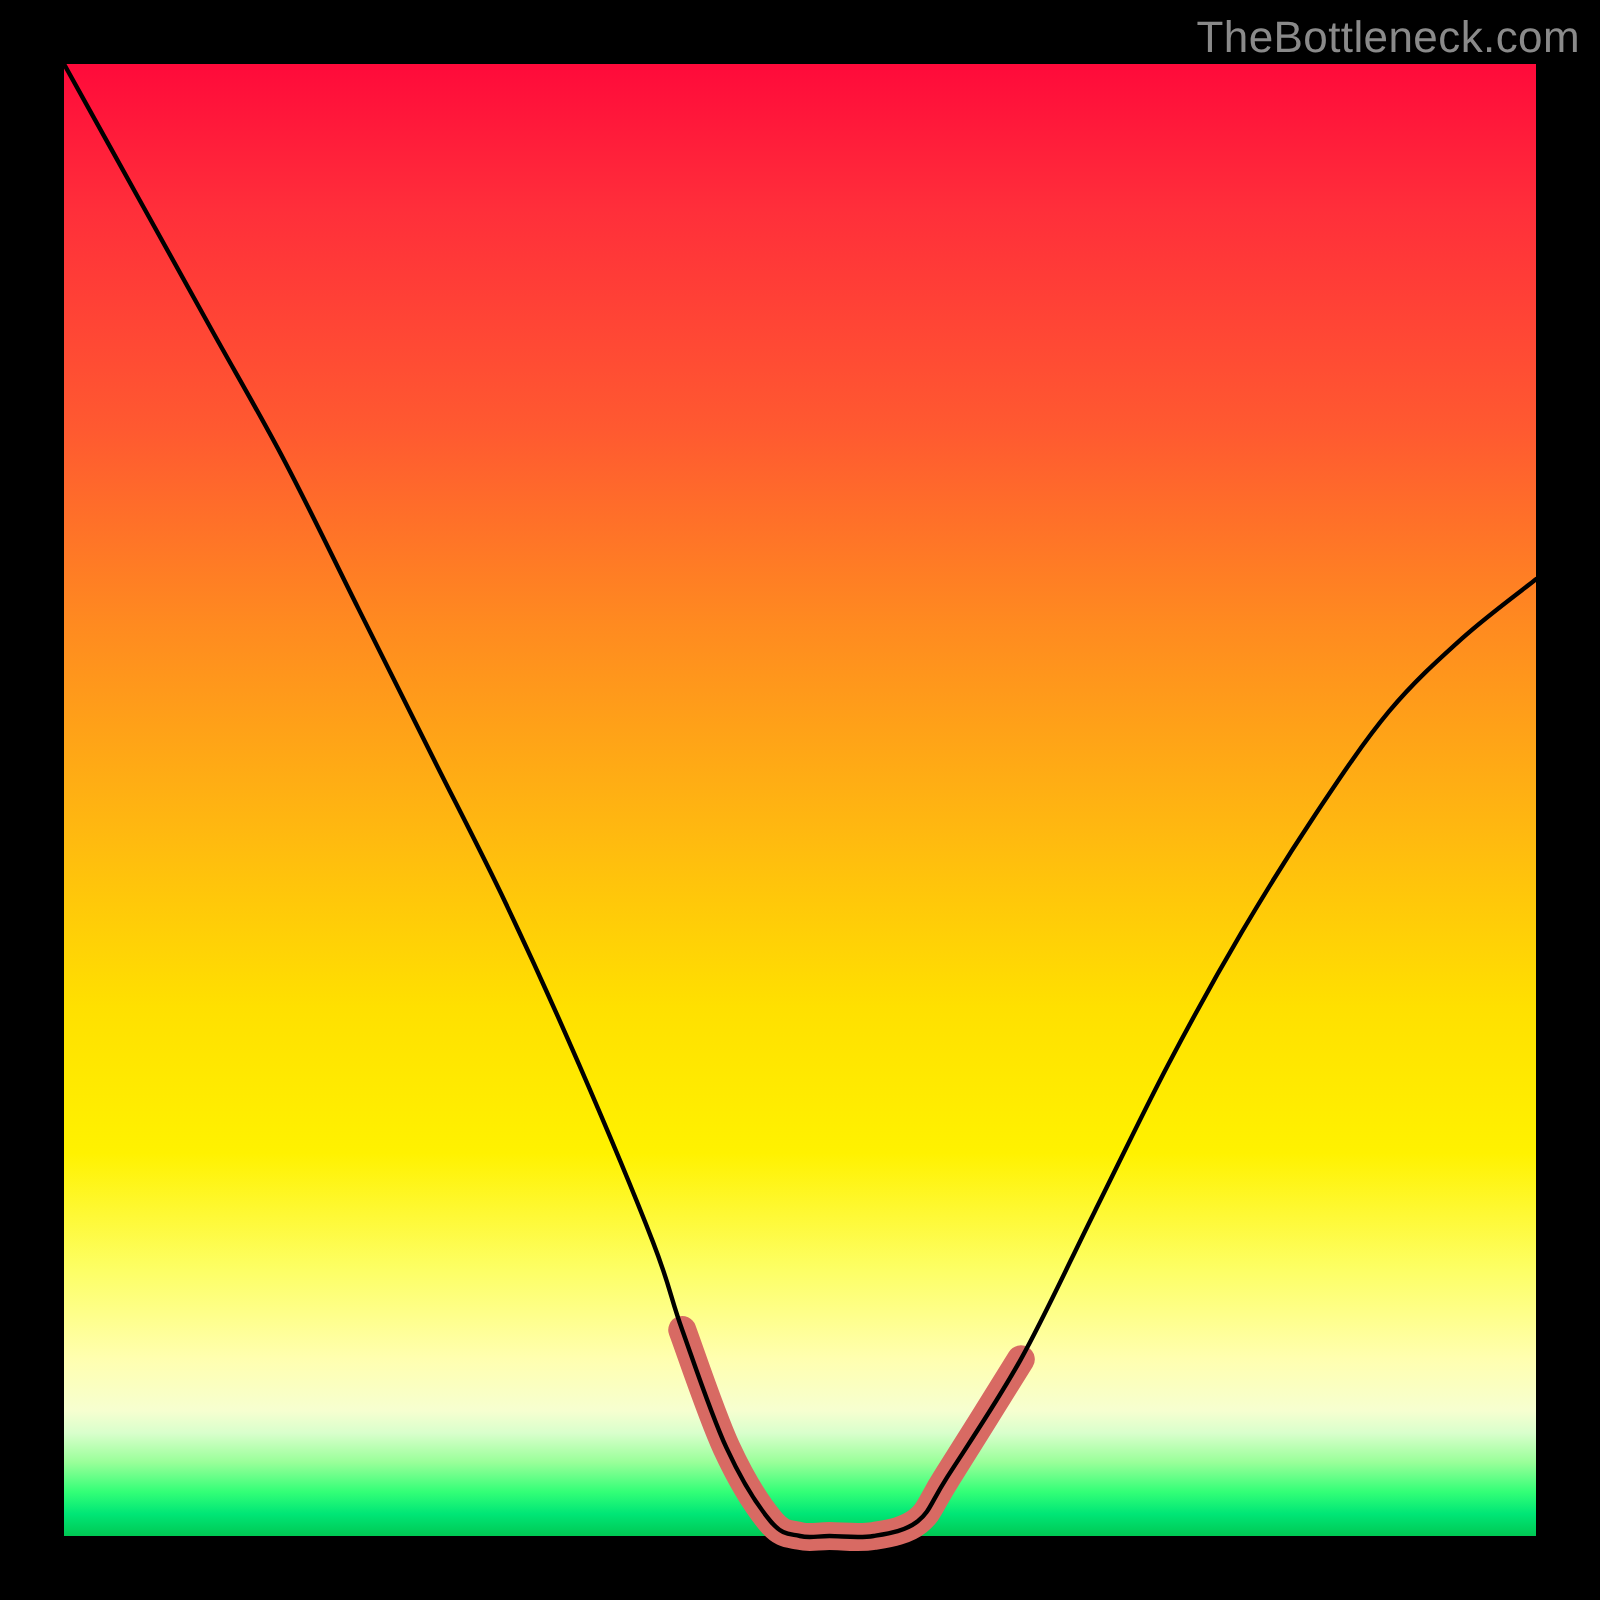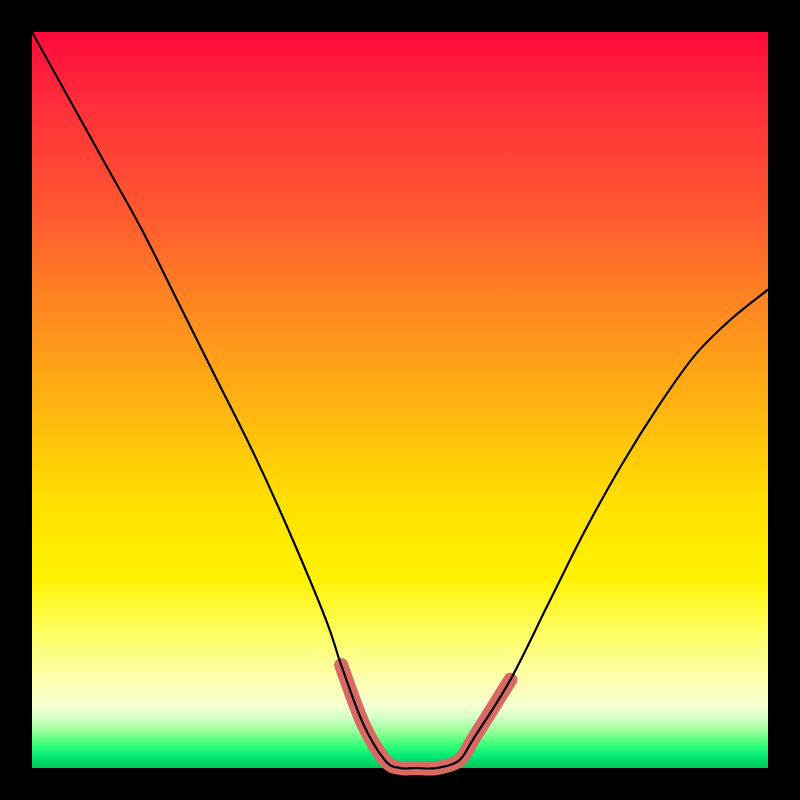--- a/index.html
+++ b/index.html
@@ -60,20 +60,21 @@
     width: 736px;
     height: 736px;
     overflow: visible;
   }
 </style>
 </head>
 <body>
 
 <div class="frame">
 
+  <div class="watermark">TheBottleneck.com</div>
 
   <div class="plot">
 
     <svg class="curve" viewBox="0 0 736 736" preserveAspectRatio="none">
 
       <path id="emphasis-path" fill="none" stroke="#d86a63" stroke-width="14" stroke-linecap="round" stroke-linejoin="round" d="M 309.12 632.96 C 312.8 642.7733333333333, 323.84 675.8933333333334, 331.2 691.84 C 338.56 707.7866666666666, 347.14666666666665 721.28, 353.28 728.64 C 359.4133333333333 736, 363.0933333333333 734.7733333333333, 368 736 C 372.9066666666667 737.2266666666667, 376.5866666666667 736, 382.72 736 C 388.85333333333335 736, 397.44 737.2266666666667, 404.8 736 C 412.16 734.7733333333333, 420.74666666666667 733.5466666666666, 426.88 728.64 C 433.0133333333333 723.7333333333333, 433.0133333333333 720.0533333333333, 441.59999999999997 706.56 C 450.1866666666666 693.0666666666666, 472.2666666666667 657.4933333333333, 478.40000000000003 647.6800000000001"></path>
 
       <path id="curve-path" fill="none" stroke="#000" stroke-width="2.2" stroke-linecap="round" stroke-linejoin="round" d="M 0 0 C 6.133333333333334 11.040000000000001, 24.53333333333334 44.16000000000001, 36.800000000000004 66.24000000000001 C 49.06666666666667 88.32000000000001, 61.33333333333334 110.40000000000002, 73.60000000000001 132.48000000000002 C 85.86666666666667 154.56000000000003, 98.13333333333333 175.41333333333336, 110.39999999999999 198.72000000000003 C 122.66666666666666 222.0266666666667, 134.93333333333334 247.78666666666666, 147.20000000000002 272.32 C 159.4666666666667 296.8533333333333, 171.73333333333335 321.38666666666666, 184 345.91999999999996 C 196.26666666666665 370.45333333333326, 208.53333333333333 393.76, 220.79999999999998 419.52 C 233.06666666666663 445.28, 245.3333333333333 472.2666666666667, 257.59999999999997 500.48 C 269.8666666666666 528.6933333333334, 285.8133333333334 566.7199999999999, 294.40000000000003 588.8 C 302.9866666666667 610.88, 302.9866666666667 615.7866666666666, 309.12 632.96 C 315.25333333333333 650.1333333333334, 323.84 675.8933333333334, 331.2 691.84 C 338.56 707.7866666666666, 347.14666666666665 721.28, 353.28 728.64 C 359.4133333333333 736, 363.0933333333333 734.7733333333333, 368 736 C 372.9066666666667 737.2266666666667, 376.5866666666667 736, 382.72 736 C 388.85333333333335 736, 397.44 737.2266666666667, 404.8 736 C 412.16 734.7733333333333, 420.74666666666667 733.5466666666666, 426.88 728.64 C 433.0133333333333 723.7333333333333, 433.0133333333333 720.0533333333333, 441.59999999999997 706.56 C 450.1866666666666 693.0666666666666, 466.1333333333334 669.76, 478.40000000000003 647.6800000000001 C 490.6666666666667 625.6000000000001, 502.9333333333333 598.6133333333333, 515.1999999999999 574.08 C 527.4666666666666 549.5466666666667, 539.7333333333333 523.7866666666666, 552 500.48 C 564.2666666666667 477.17333333333335, 576.5333333333334 455.09333333333336, 588.8000000000001 434.24 C 601.0666666666667 413.38666666666666, 613.3333333333334 393.76, 625.6 375.36 C 637.8666666666667 356.96000000000004, 650.1333333333333 338.55999999999995, 662.4 323.84 C 674.6666666666666 309.12, 686.9333333333333 298.08000000000004, 699.1999999999999 287.04 C 711.4666666666666 276, 729.8666666666667 262.50666666666666, 736 257.59999999999997"></path>
     </svg>
 

